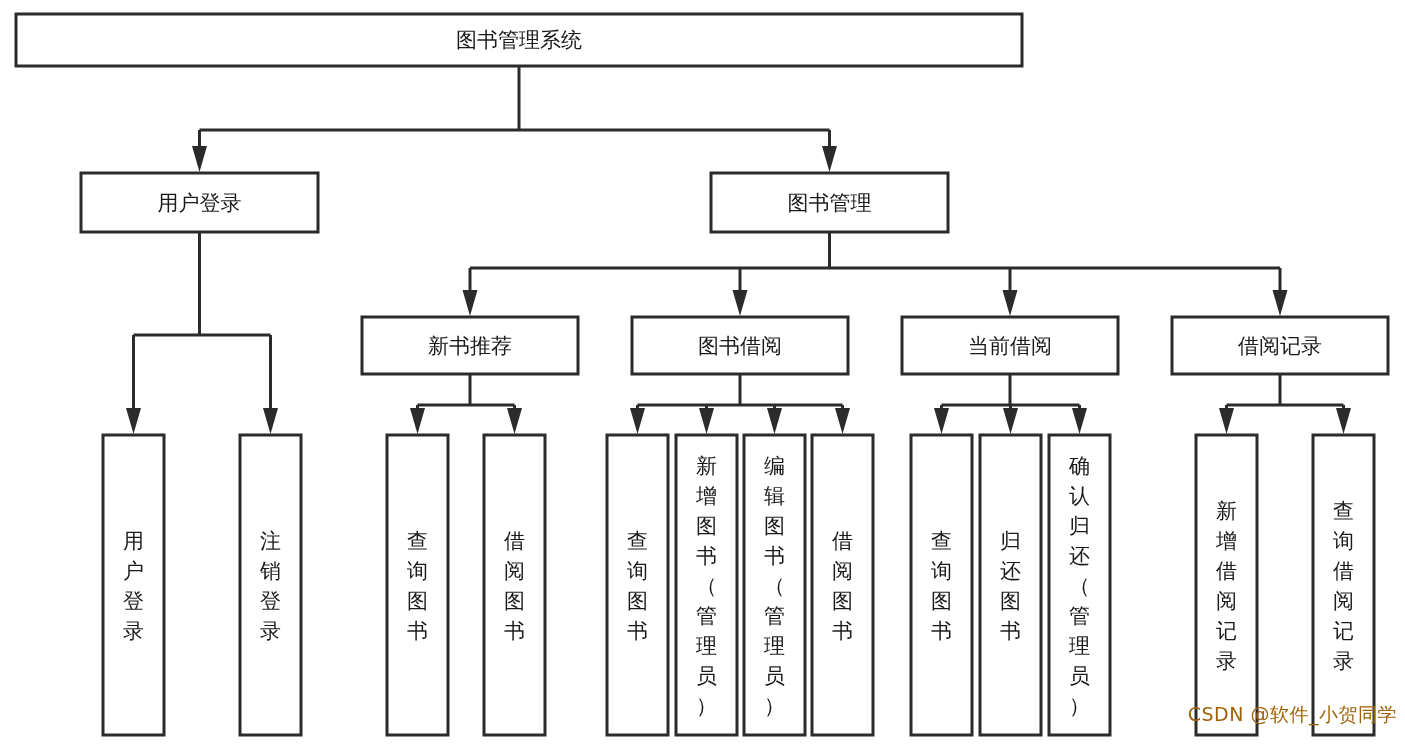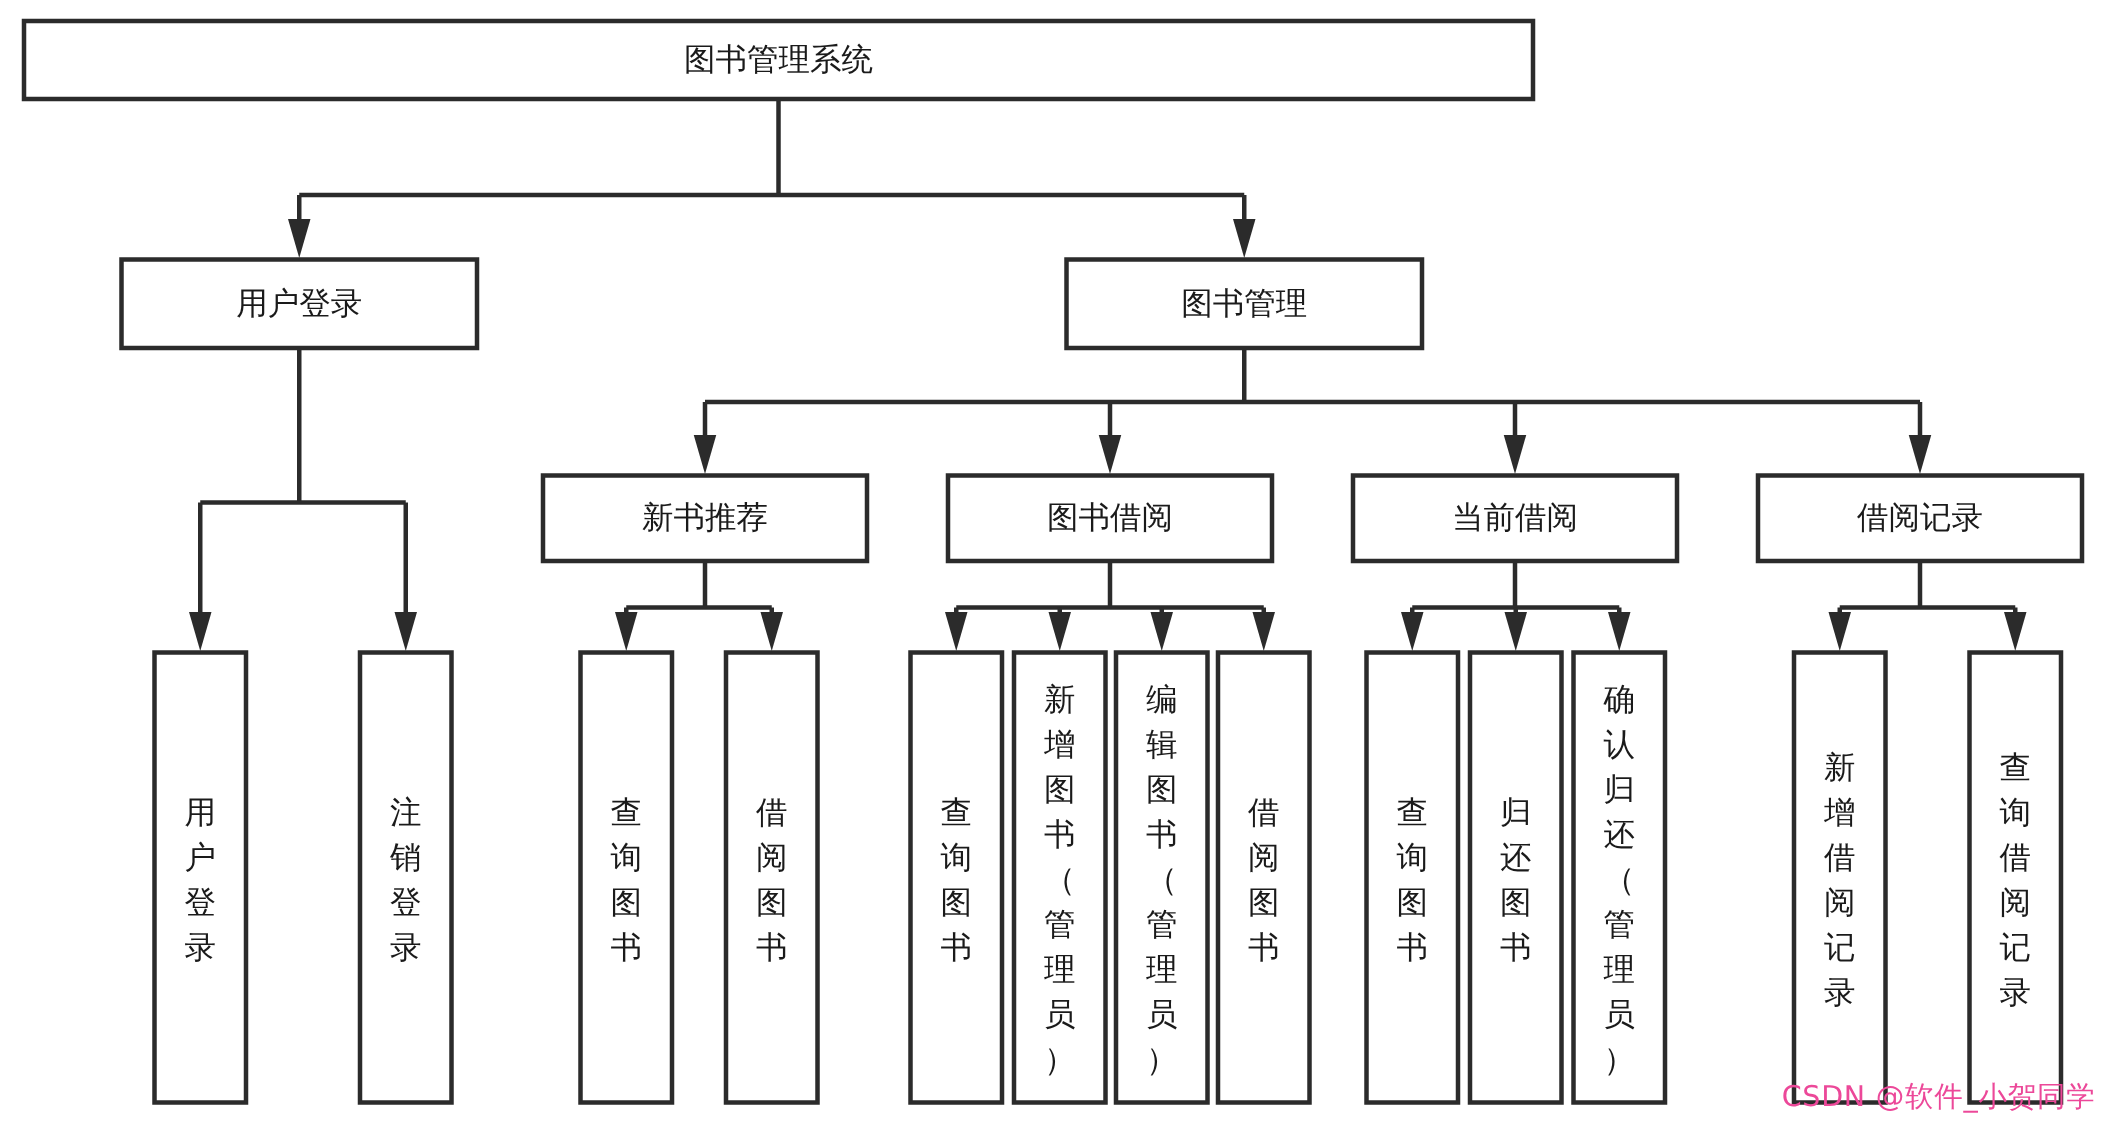--- a/index.html
+++ b/index.html
@@ -54,24 +54,24 @@
   }
   .node-label-vertical {
     font-family: "DejaVu Sans", "Liberation Sans", sans-serif;
     font-size: 21px;
     fill: #1a1a1a;
     text-anchor: middle;
   }
   .watermark-text {
     position: absolute;
     right: 8px;
-    bottom: 3px;
+    bottom: 19px;
     font-family: "DejaVu Sans", "Liberation Sans", sans-serif;
     font-size: 19px;
-    color: #ec4899;
+    color: #a16207;
     white-space: nowrap;
     letter-spacing: 0.5px;
     pointer-events: none;
   }
 </style>
 </head>
 <body>
 
 <div id="diagram-root">
   <svg id="diagram-svg" viewBox="0 0 1405 747" xmlns="http://www.w3.org/2000/svg">

